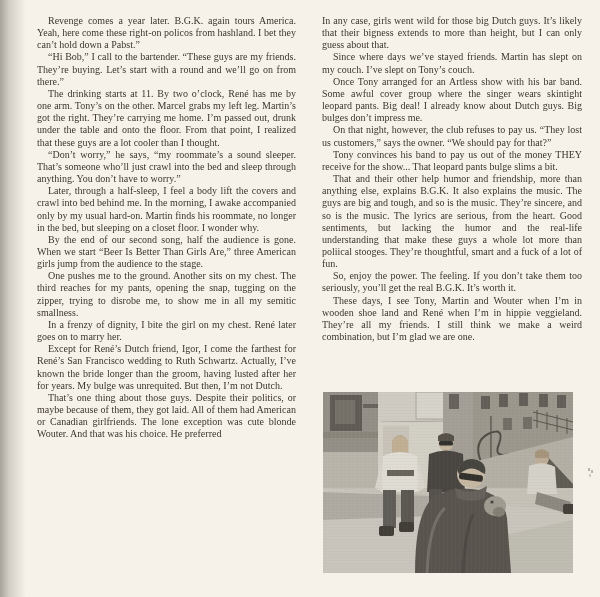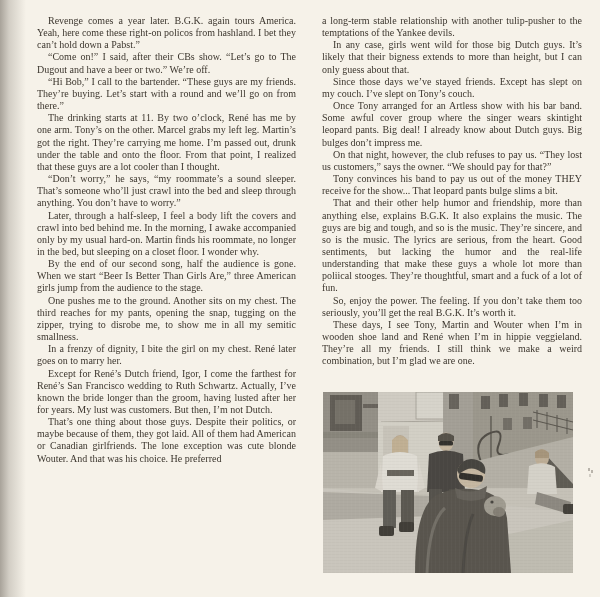--- a/index.html
+++ b/index.html
@@ -44,36 +44,34 @@
 </style>
 </head>
 <body>
 
 <div class="page">
 
   <div class="spine-shadow"></div>
 
   <div class="column col-left">
       <p>Revenge comes a year later.  B.G.K. again tours America.  Yeah, here come these right-on policos from hashland.  I bet they can’t hold down a Pabst.”</p>
-      <p>“Come on!” I said, after their CBs show.  “Let’s go to The Dugout and have a beer or two.”  We’re off.</p>
       <p>“Hi Bob,” I call to the bartender.  “These guys are my friends.  They’re buying.  Let’s start with a round and we’ll go on from there.”</p>
       <p>The drinking starts at 11.  By two o’clock, René has me by one arm.  Tony’s on the other.  Marcel grabs my left leg.  Martin’s got the right.  They’re carrying me home.  I’m passed out, drunk under the table and onto the floor.  From that point, I realized that these guys are a lot cooler than I thought.</p>
       <p>“Don’t worry,” he says, “my roommate’s a sound sleeper. That’s someone who’ll just crawl into the bed and sleep through anything.  You don’t have to worry.”</p>
       <p>Later, through a half-sleep, I feel a body lift the covers and crawl into bed behind me.  In the morning, I awake accompanied only by my usual hard-on.  Martin finds his roommate, no longer in the bed, but sleeping on a closet floor.  I wonder why.</p>
       <p>By the end of our second song, half the audience is gone. When we start “Beer Is Better Than Girls Are,” three American girls jump from the audience to the stage.</p>
       <p>One pushes me to the ground.  Another sits on my chest. The third reaches for my pants, opening the snap, tugging on the zipper, trying to disrobe me, to show me in all my semitic smallness.</p>
       <p>In a frenzy of dignity, I bite the girl on my chest.  René later goes on to marry her.</p>
-      <p>Except for René’s Dutch friend, Igor, I come the farthest for René’s San Francisco wedding to Ruth Schwartz.  Actually, I’ve known the bride longer than the groom, having lusted after her for years.  My lust was customers.  But then, I’m not Dutch.</p>
+      <p>Except for René’s Dutch friend, Igor, I come the farthest for René’s San Francisco wedding to Ruth Schwartz.  Actually, I’ve known the bride longer than the groom, having lusted after her for years.  My bulge was unrequited.  But then, I’m not Dutch.</p>
       <p>That’s one thing about those guys.  Despite their politics, or maybe because of them, they got laid.  All of them had American or Canadian girlfriends.  The lone exception was cute blonde Wouter.  And that was his choice.  He preferred</p>
     </div>
 
   <div class="column col-right">
-      <p>a long-term stable relationship with another tulip-pusher to the temptations of the Yankee devils.</p>
       <p>In any case, girls went wild for those big Dutch guys.  It’s likely that their bigness extends to more than height, but I can only guess about that.</p>
-      <p>Since those days we’ve stayed friends.  Except has slept on my couch.  I’ve slept on Tony’s couch.</p>
+      <p>Since where days we’ve stayed friends.  Martin has slept on my couch.  I’ve slept on Tony’s couch.</p>
       <p>Once Tony arranged for an Artless show with his bar band. Some awful cover group where the singer wears skintight leopard pants.  Big deal!  I already know about Dutch guys. Big bulges don’t impress me.</p>
       <p>On that night, however, the club refuses to pay us.  “They lost us customers,” says the owner.  “We should pay for that?”</p>
       <p>Tony convinces his band to pay us out of the money THEY receive for the show...  That leopard pants bulge slims a bit.</p>
       <p>That and their other help humor and friendship, more than anything else, explains B.G.K.  It also explains the music. The guys are big and tough, and so is the music.  They’re sincere, and so is the music.  The lyrics are serious, from the heart.  Good sentiments, but lacking the humor and the real-life understanding that make these guys a whole lot more than poliical stooges.  They’re thoughtful, smart and a fuck of a lot of fun.</p>
       <p>So, enjoy the power.  The feeling.  If you don’t take them too seriously, you’ll get the real B.G.K.  It’s worth it.</p>
       <p>These days, I see Tony, Martin and Wouter when I’m in wooden shoe land and René when I’m in hippie veggieland. They’re all my friends.  I still think we make a weird combination, but I’m glad we are one.</p>
     </div>
 
   <div class="ghost-lines">
     <div></div>

